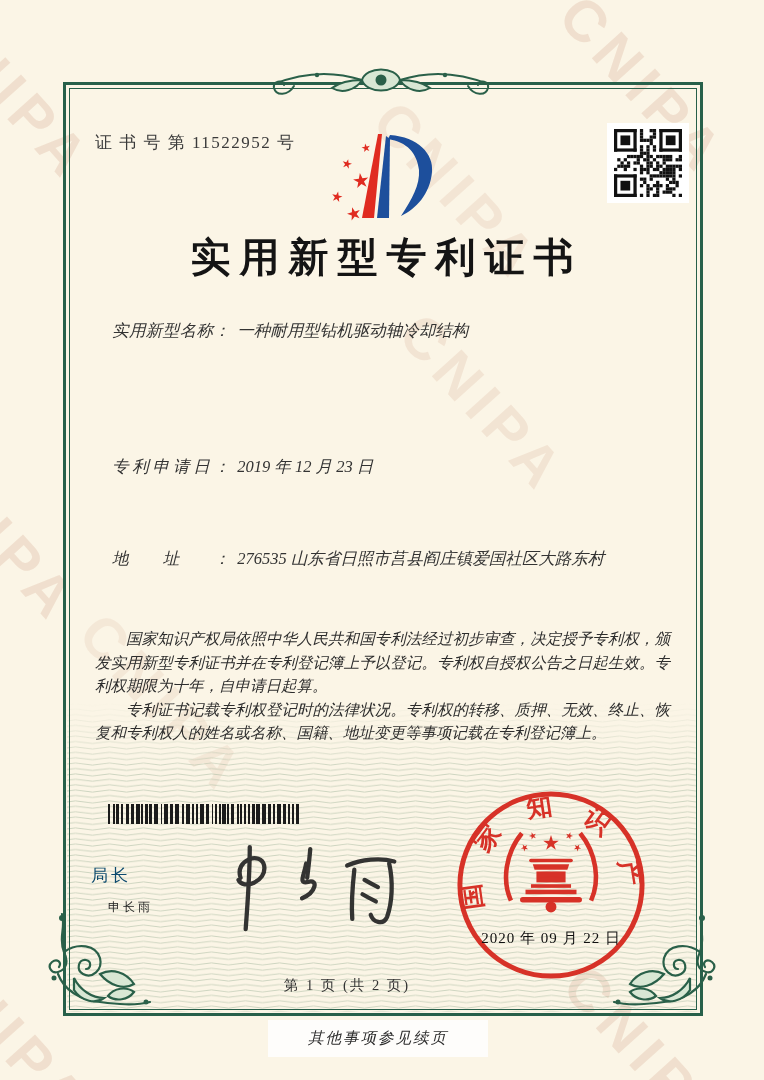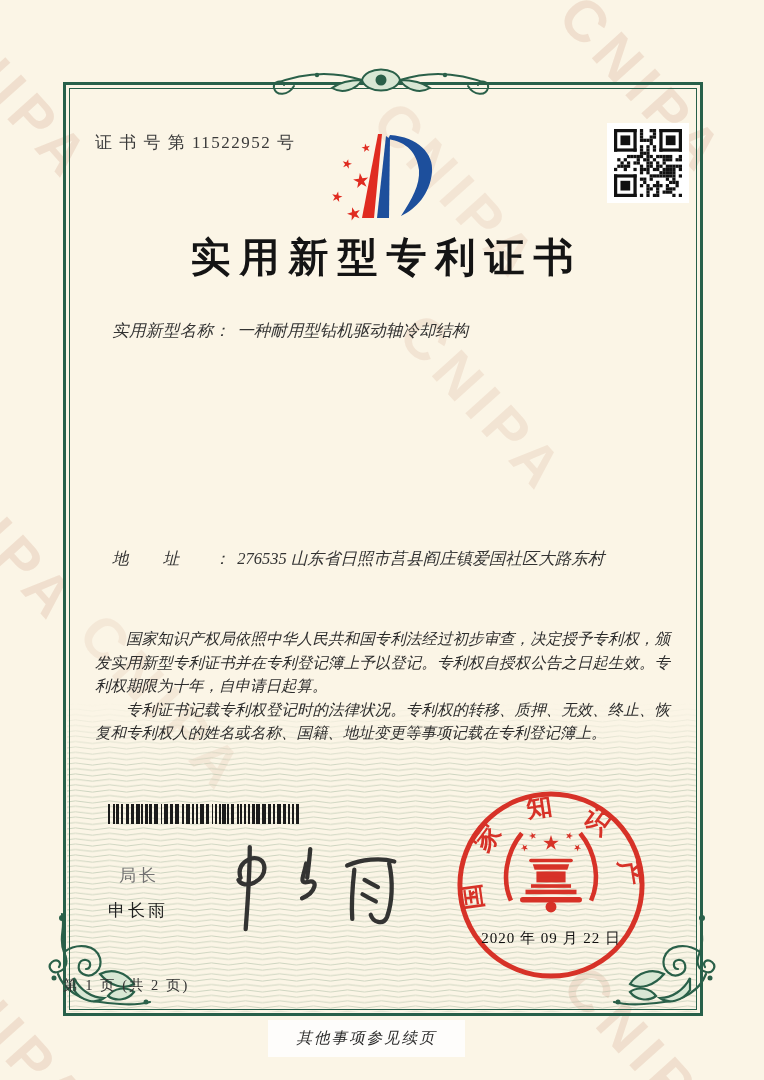--- a/index.html
+++ b/index.html
@@ -34,31 +34,31 @@
   .row .val{margin-left:3px;}
   .row2{position:absolute;left:400px;top:0;}
   
   .paras{position:absolute;left:95px;top:627px;width:575px;font-size:15.5px;line-height:23.5px;
          text-align:justify;font-style:italic;color:#2d2d2d;z-index:4;}
   .paras p{margin:0;text-indent:2em;}
   
   .barcode{position:absolute;left:108px;top:804px;width:196px;height:20px;font-size:0;z-index:4;}
   .barcode i{display:inline-block;height:100%;background:#1b1b1b;}
   
-  .officer-title{position:absolute;left:119px;top:864px;font-size:17px;letter-spacing:3px;color:#737373;z-index:4;}
-  .officer-name{position:absolute;left:108px;top:899px;font-size:17px;letter-spacing:3px;color:#222;z-index:4;}
+  .officer-title{position:absolute;left:91px;top:864px;font-size:17px;letter-spacing:3px;color:#0c4a6e;z-index:4;}
+  .officer-name{position:absolute;left:108px;top:899px;font-size:12px;letter-spacing:3px;color:#222;z-index:4;}
   .signature{position:absolute;left:218px;top:836px;width:205px;height:96px;z-index:5;}
   
   .seal{position:absolute;left:452px;top:786px;width:198px;height:198px;z-index:5;opacity:.95;}
   .seal-date{position:absolute;left:452px;top:929px;width:198px;text-align:center;font-size:15px;
              letter-spacing:1px;color:#101010;z-index:6;}
   
-  .page-num{position:absolute;left:63px;top:976px;width:544px;text-align:left;font-size:14.5px;
-            letter-spacing:2px;color:#333;z-index:4;}
-  .cont-strip{position:absolute;left:268px;top:1020px;width:197px;height:37px;background:#fefdfb;
+  .page-num{position:absolute;left:63px;top:976px;width:544px;text-align:center;font-size:14.5px;
+            letter-spacing:2px;color:#333;z-index:4;padding-left:12px;}
+  .cont-strip{position:absolute;left:268px;top:1020px;width:220px;height:37px;background:#fefdfb;
               display:flex;align-items:center;justify-content:center;font-size:15.5px;font-style:italic;
               letter-spacing:2px;color:#2d2d2d;z-index:4;}
 </style>
 </head>
 <body>
 
 <div class="page">
 
   <svg width="0" height="0" style="position:absolute" aria-hidden="true">
     <defs>
@@ -290,20 +290,24 @@
         <rect x="64.76190476190476" y="64.76190476190476" width="3.238095238095238" height="3.238095238095238" fill="#111"></rect>
       </svg>
   </div>
 
   <div class="title">实用新型专利证书</div>
 
   <div class="row" style="top:320px">
     <span class="lbl">实用新型名称：</span>
     <span class="val">一种耐用型钻机驱动轴冷却结构</span>
   </div>
+  <div class="row" style="top:456px">
+    <span class="lbl">专利申请日：</span>
+    <span class="val">2019 年 12 月 23 日</span>
+  </div>
   <div class="row" style="top:548px">
     <span class="lbl">地址：</span>
     <span class="val">276535 山东省日照市莒县阎庄镇爱国社区大路东村</span>
   </div>
 
   <div class="paras">
     <p>国家知识产权局依照中华人民共和国专利法经过初步审查，决定授予专利权，颁发实用新型专利证书并在专利登记簿上予以登记。专利权自授权公告之日起生效。专利权期限为十年，自申请日起算。</p>
     <p>专利证书记载专利权登记时的法律状况。专利权的转移、质押、无效、终止、恢复和专利权人的姓名或名称、国籍、地址变更等事项记载在专利登记簿上。</p>
   </div>
 

